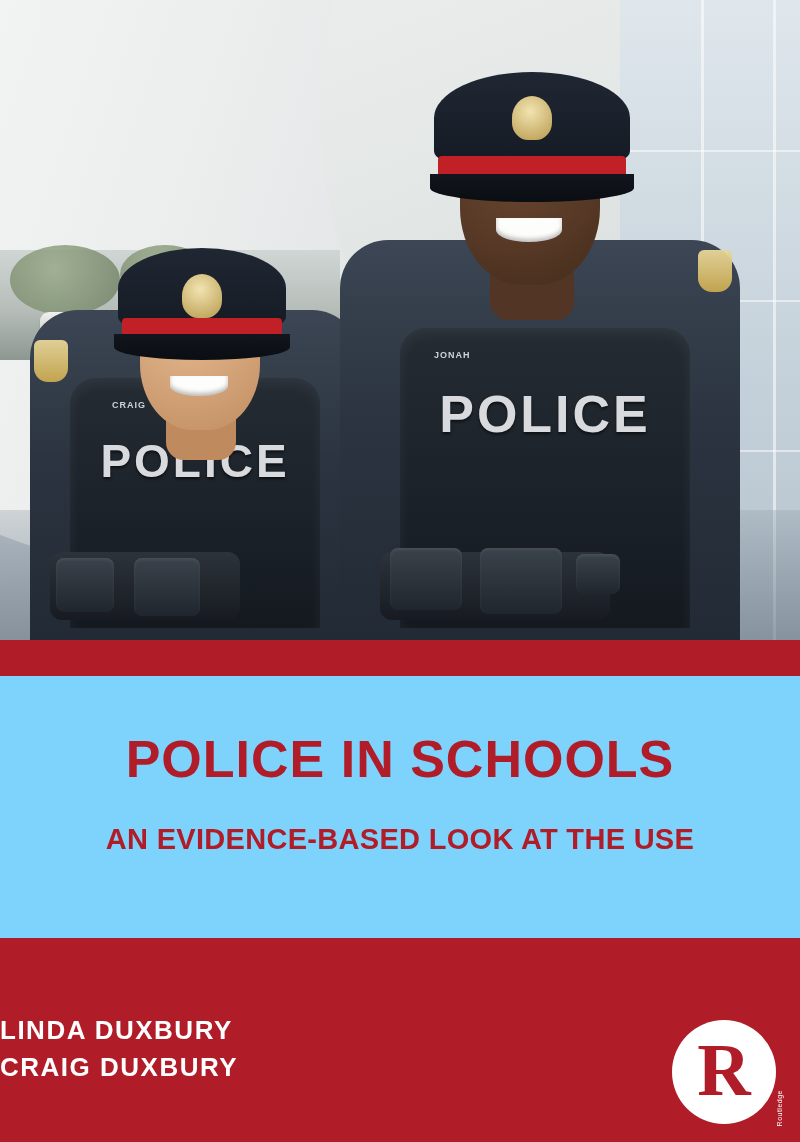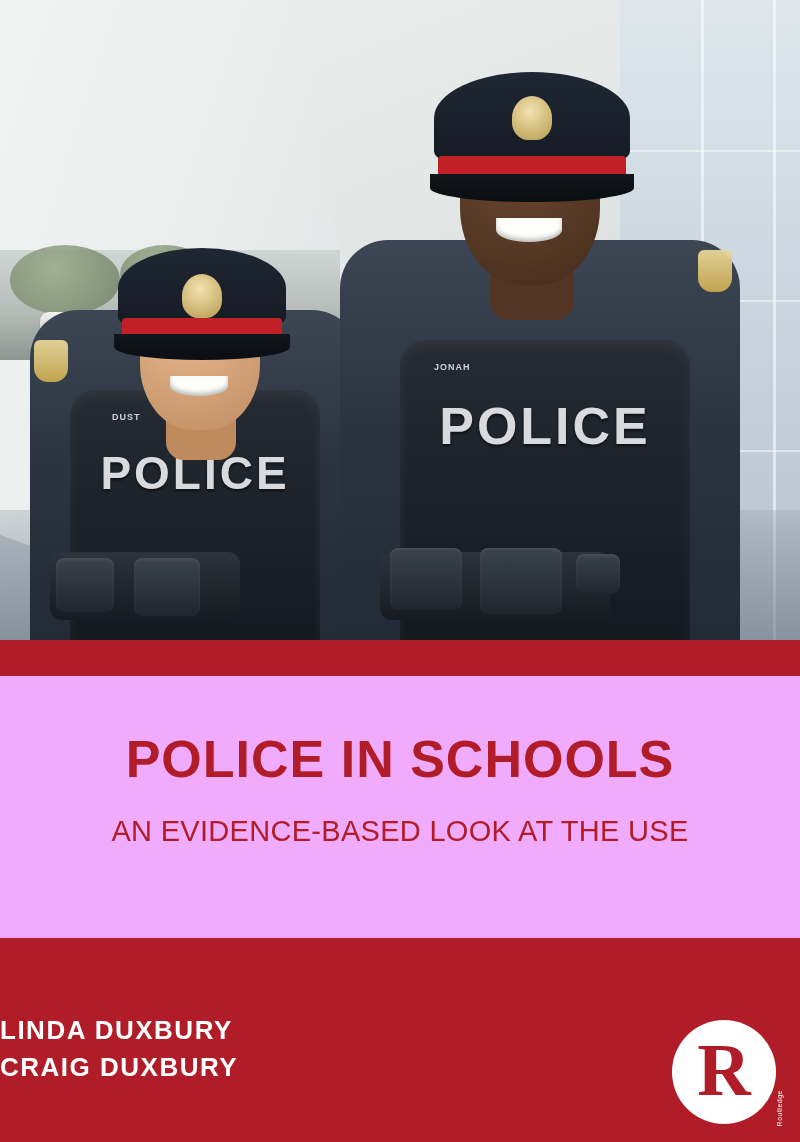--- a/index.html
+++ b/index.html
@@ -112,21 +112,21 @@
     position: absolute;
     bottom: 0;
     border-radius: 48px 48px 0 0;
     background: linear-gradient(180deg, #3c4654 0%, #2b3440 45%, #222a35 100%);
   }
   .off-l .torso { left: 0; width: 330px; height: 330px; }
   .off-r .torso { left: 10px; width: 400px; height: 400px; }
 
   .vest {
     position: absolute;
-    bottom: 0;
+    bottom: 12px;
     border-radius: 26px 26px 0 0;
     background: linear-gradient(180deg, #242b33 0%, #1b2128 60%, #141920 100%);
     box-shadow: inset 0 6px 14px rgba(255,255,255,0.06);
   }
   .off-l .vest { left: 40px; width: 250px; height: 250px; }
   .off-r .vest { left: 70px; width: 290px; height: 300px; }
 
   .vest-text {
     position: absolute;
     width: 100%;
@@ -240,38 +240,38 @@
   .red-band-top {
     position: absolute;
     left: 0; top: 640px;
     width: 800px; height: 36px;
     background: #b01c28;
   }
   .title-area {
     position: absolute;
     left: 0; top: 676px;
     width: 800px; height: 262px;
-    background: #f0abfc;
+    background: #7dd3fc;
     text-align: center;
   }
   .main-title {
     margin: 0;
     padding-top: 56px;
     font-size: 52px;
     line-height: 1.05;
     font-weight: bold;
     color: #b01c28;
     letter-spacing: 1px;
   }
   .subtitle {
-    margin: 8px;
+    margin: 16px;
     padding-top: 18px;
     font-size: 29px;
     line-height: 1.28;
-    font-weight: normal;
+    font-weight: bold;
     color: #b01c28;
     letter-spacing: 0.3px;
   }
   .subtitle .line { display: block; }
 
   
   .author-block {
     position: absolute;
     left: 0; top: 938px;
     width: 800px; height: 204px;
@@ -347,21 +347,21 @@
     <div class="bg-tree" style="left:120px; width:90px; height:58px;"></div>
     <div class="bg-car" style="left:40px;"></div>
     <div class="bg-car" style="left:150px; width:54px;"></div>
 
     <div class="bg-floor"></div>
 
     <div class="officer off-l">
       <div class="torso"></div>
       <div class="shoulder-patch" style="left:4px; top:170px;"></div>
       <div class="vest">
-        <div class="nametag">DUST</div>
+        <div class="nametag">CRAIG</div>
         <div class="vest-text">POLICE</div>
       </div>
       <div class="belt"></div>
       <div class="pouch" style="left:26px; bottom:28px; width:58px; height:54px;"></div>
       <div class="pouch" style="left:104px; bottom:24px; width:66px; height:58px;"></div>
       <div class="neck"></div>
       <div class="head"></div>
       <div class="eye" style="left:136px; top:180px;"></div>
       <div class="eye" style="left:190px; top:180px;"></div>
       <div class="mouth"></div>

